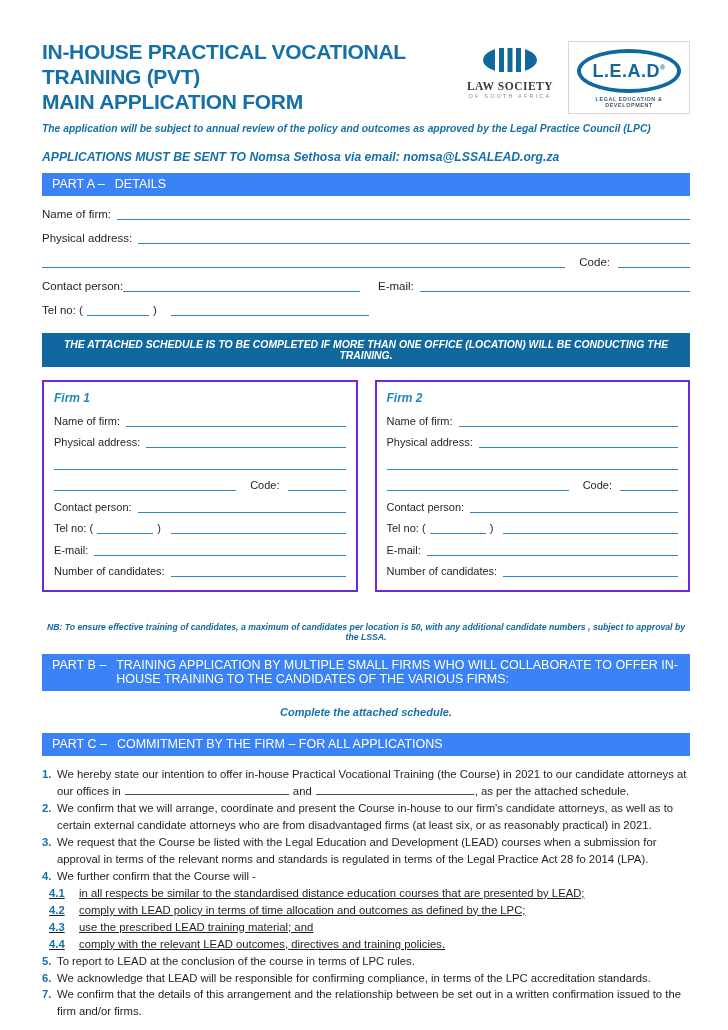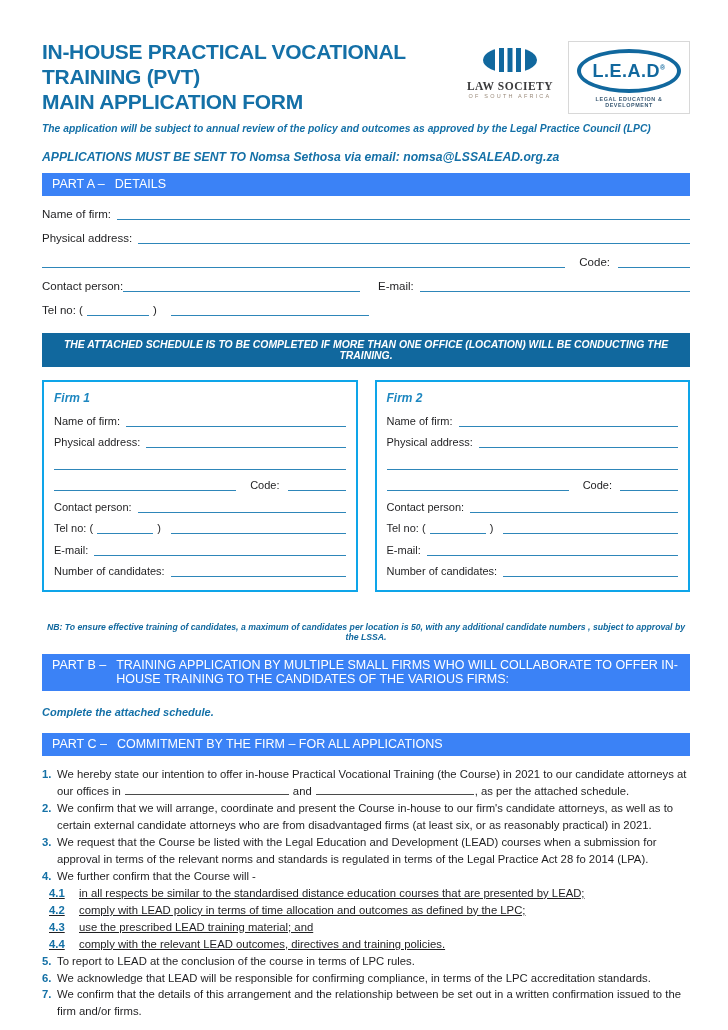--- a/index.html
+++ b/index.html
@@ -46,33 +46,33 @@
   .half-left { display:flex; align-items:flex-end; width:318px; }
   .half-right { display:flex; align-items:flex-end; flex:1; margin-left:18px; }
   .tel-blank { width:62px; margin:0 4px; }
   .tel-line { width:198px; margin-left:14px; }
 
   
   .banner { margin-top:17px; background:#11689E; color:#fff; text-align:center; font-size:10.4px; font-weight:bold; font-style:italic; padding:6px 4px; }
 
   
   .firm-row { display:flex; gap:17px; margin-top:13px; }
-  .firm-box { flex:1; border:2px solid #0ea5e9; padding:7px 10px 13px; font-size:11px; }
+  .firm-box { flex:1; border:2px solid #6d28d9; padding:7px 10px 13px; font-size:11px; }
   .firm-title { color:#1D87C0; font-weight:bold; font-style:italic; font-size:12px; margin-top:2px; }
   .firm-box .frow { margin-top:8.5px; }
   .firm-code-blank { width:58px; }
   .firm-tel-blank { width:56px; margin:0 4px; }
   .firm-tel-line { flex:1; margin-left:10px; }
 
   
   .nb-note { margin-top:30px; text-align:center; font-size:8.7px; font-weight:bold; font-style:italic; color:#11689E; }
 
   
   .bar-b { margin-top:12px; }
-  .complete-note { margin-top:15px; font-size:11px; font-weight:bold; font-style:italic; color:#1470A7; }
+  .complete-note { margin-top:15px; font-size:11px; font-weight:bold; font-style:italic; color:#1470A7;text-align:center; }
   .bar-c { margin-top:15px; }
 
   
   .clist { margin-top:10px; font-size:11.3px; line-height:1.5; color:#1f1f21; }
   .item { display:flex; }
   .item-num { color:#1571A6; font-weight:bold; width:15px; flex:none; }
   .item-text { flex:1; }
   .sub-item { display:flex; margin-left:7px;text-decoration:underline; }
   .sub-num { color:#1571A6; font-weight:bold; width:30px; flex:none; }
   .sub-text { flex:1; }

